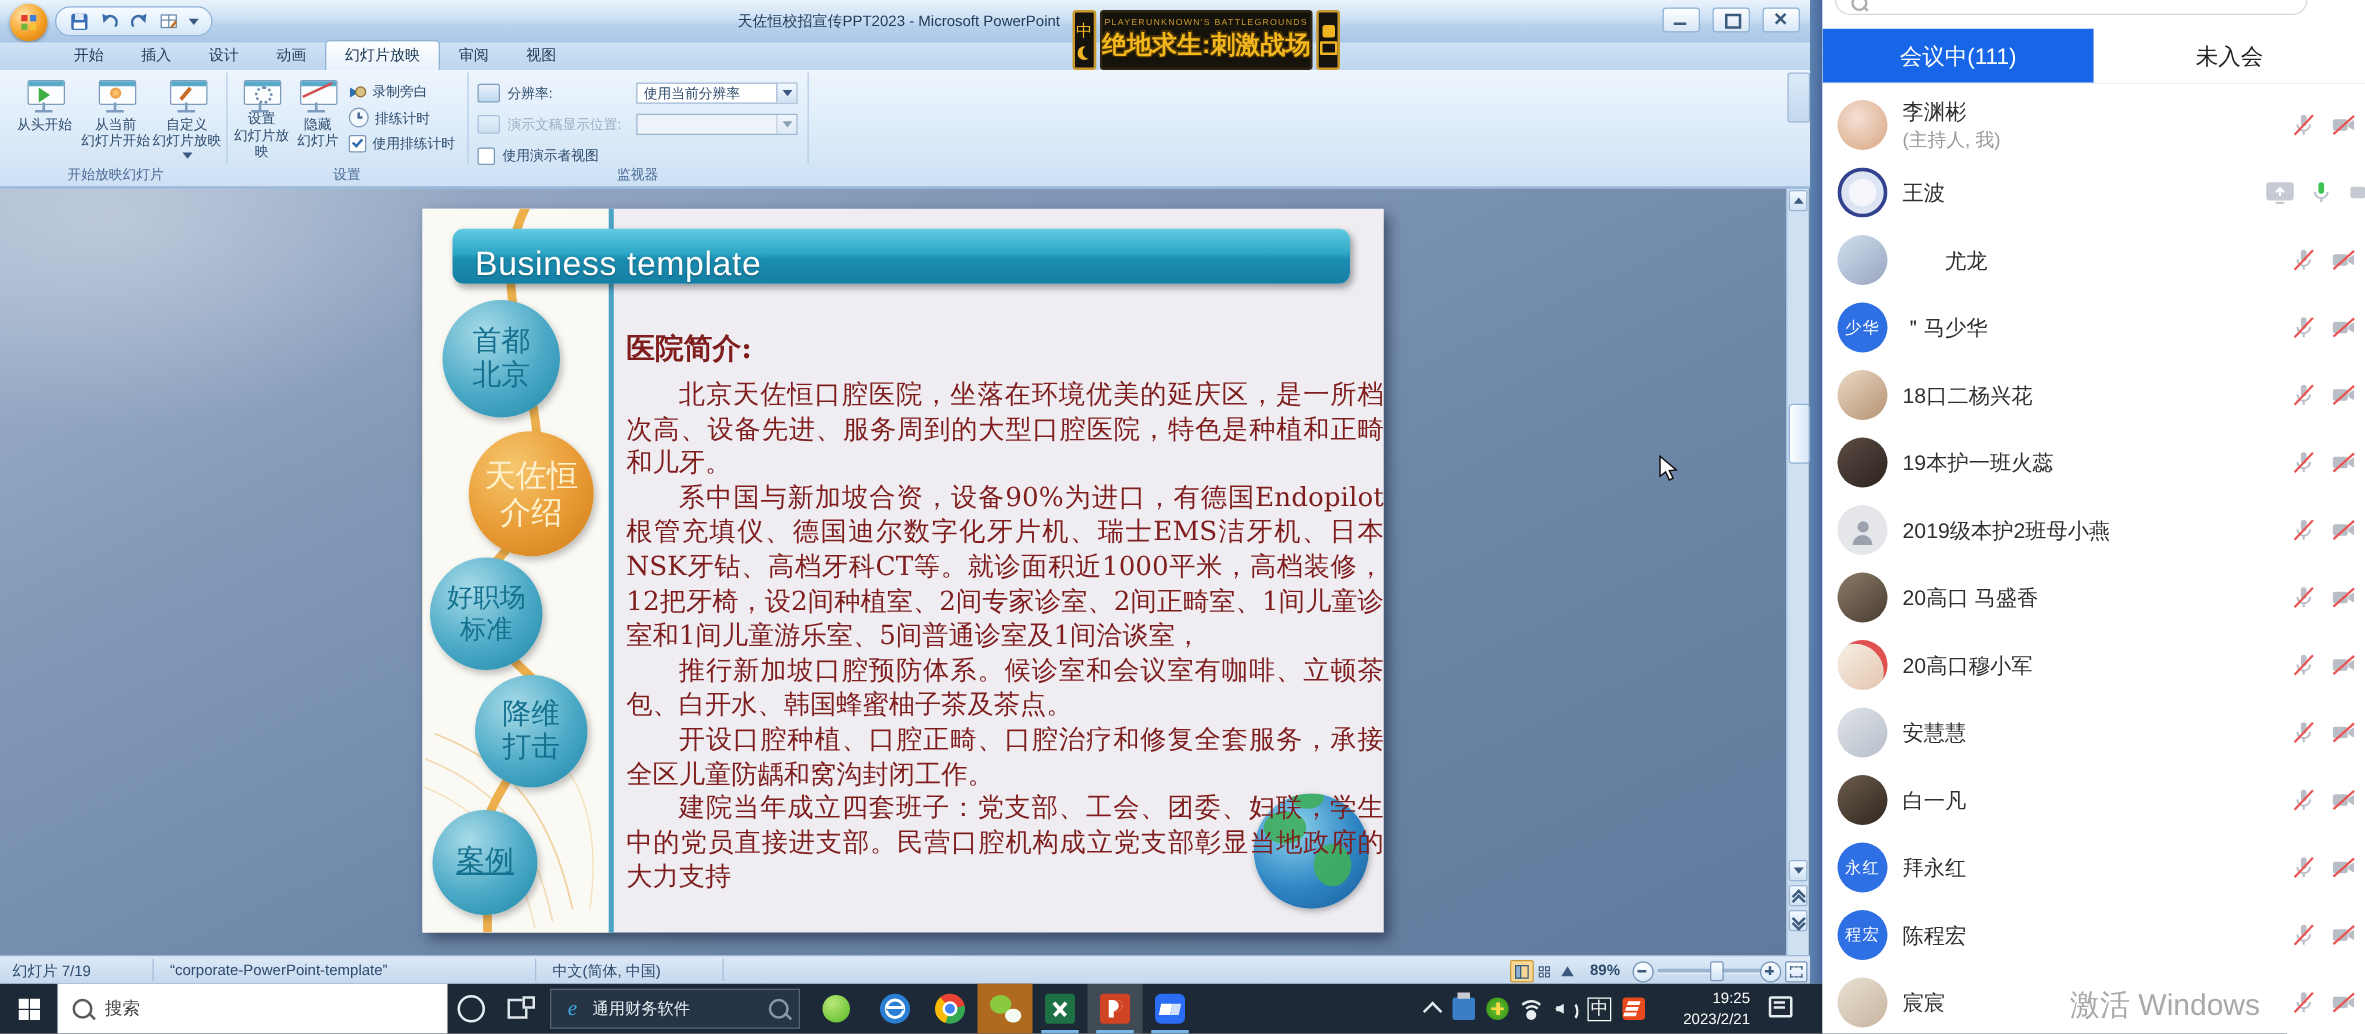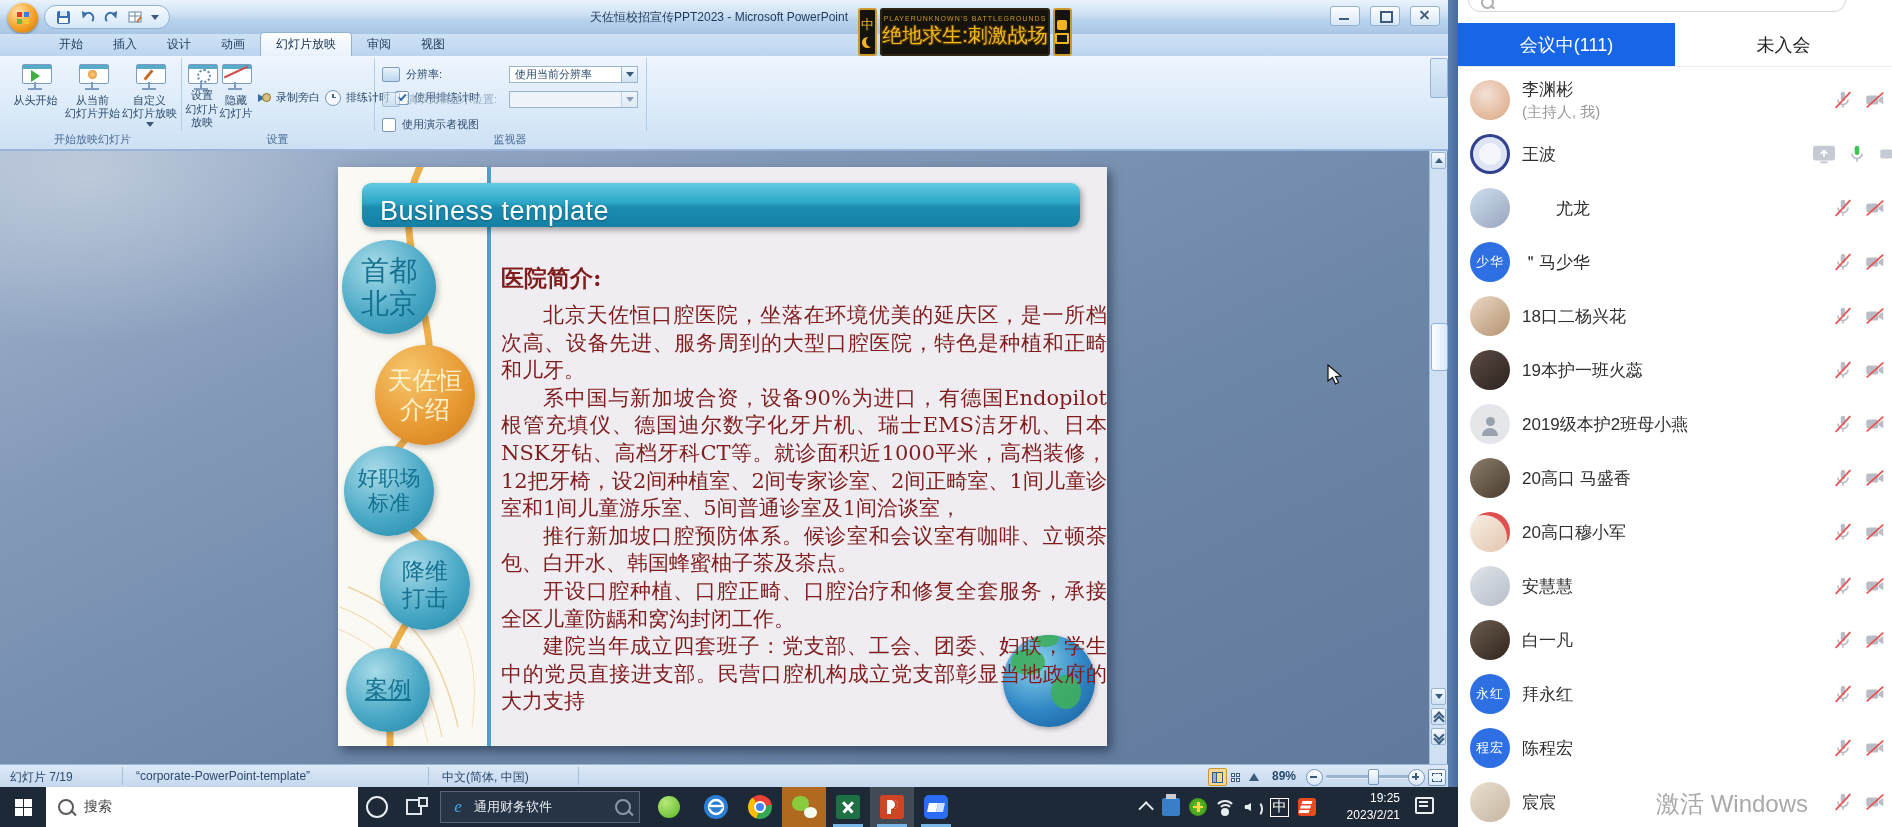--- a/index.html
+++ b/index.html
@@ -45,21 +45,21 @@
   .bb-ico{width:34px;height:30px;position:relative;}
   .scr{position:absolute;left:3px;top:2px;width:28px;height:18px;background:#fbfdff;border:1px solid #7d9cc0;border-radius:2px;}
   .scr::before{content:"";position:absolute;left:0;top:0;right:0;height:4px;background:#58aac9;}
   .scr-stand{position:absolute;left:15px;top:20px;width:2px;height:6px;background:#7d9cc0;}
   .scr-base{position:absolute;left:9px;top:26px;width:14px;height:2px;background:#7d9cc0;}
   .ov-play{position:absolute;left:12px;top:8px;width:0;height:0;border-left:9px solid #3fae43;border-top:6px solid transparent;border-bottom:6px solid transparent;}
   .ov-dot{position:absolute;left:12px;top:8px;width:9px;height:9px;border-radius:50%;background:radial-gradient(#ffd27a,#e0822a);}
   .ov-pen{position:absolute;left:14px;top:7px;width:3px;height:12px;background:#c46a22;transform:rotate(40deg);}
   .ov-gear{position:absolute;left:12px;top:7px;width:10px;height:10px;border:2px dotted #6a88aa;border-radius:50%;}
   .ov-slash{position:absolute;left:4px;top:9px;width:26px;height:2px;background:#d05050;transform:rotate(-25deg);}
-  .smallcol{display:flex;flex-direction:row;justify-content:flex-start;gap:5px;padding:6px 6px 0 4px;}
+  .smallcol{display:flex;flex-direction:column;justify-content:flex-start;gap:5px;padding:6px 6px 0 4px;}
   .smallrow{display:flex;align-items:center;gap:5px;font-size:11px;color:#2b4a6c;white-space:nowrap;}
   .si{width:14px;height:14px;position:relative;flex:0 0 auto;}
   .si-rec::before{content:"";position:absolute;left:1px;top:3px;width:0;height:0;border-left:7px solid #2f6fb0;border-top:4px solid transparent;border-bottom:4px solid transparent;}
   .si-rec::after{content:"";position:absolute;right:0;top:2px;width:7px;height:7px;border-radius:50%;background:#d8c080;border:1px solid #8a6a30;}
   .si-clock{border:1px solid #7a97b8;border-radius:50%;background:#f4f9ff;}
   .si-clock::before{content:"";position:absolute;left:6px;top:3px;width:1.5px;height:4px;background:#4a6a94;}
   .si-clock::after{content:"";position:absolute;left:6px;top:6px;width:4px;height:1.5px;background:#4a6a94;}
   .cb{width:12px;height:12px;background:#fff;border:1px solid #7a97b8;border-radius:2px;position:relative;flex:0 0 auto;}
   .cb.checked::after{content:"";position:absolute;left:2px;top:2px;width:6px;height:3px;border-left:2px solid #2f6fb0;border-bottom:2px solid #2f6fb0;transform:rotate(-48deg);}
   .monrow{display:flex;align-items:center;gap:6px;font-size:11px;color:#2b4a6c;height:21px;padding:0 8px;white-space:nowrap;}
@@ -201,21 +201,21 @@
   .picons.overflow{margin-right:-14px;}
   .picons svg{display:block;}
   .watermark{position:absolute;left:198px;top:788px;font-size:24px;color:#a9a9a9;pointer-events:none;white-space:nowrap;}
   
   .banner{position:absolute;left:858px;top:8px;width:214px;height:48px;z-index:50;display:flex;align-items:stretch;gap:3px;}
   .bbadge{width:32px;background:#16130c;border:2px solid #c9992c;border-radius:3px;display:flex;flex-direction:column;align-items:center;justify-content:center;gap:3px;box-sizing:border-box;}
   .bbadge .zh{color:#f0b424;font-size:13px;}
   .crescent{width:11px;height:11px;border-radius:50%;box-shadow:inset 4px -1px 0 0 #f0b424;}
   .bcenter{flex:1;background:#16130c;border:2px solid #2c2414;border-radius:3px;display:flex;flex-direction:column;align-items:center;justify-content:center;box-sizing:border-box;}
   .bsub{color:#c9992c;font-size:7px;letter-spacing:1px;white-space:nowrap;}
-  .bmain{color:#f4b81e;font-size:20px;font-weight:normal;white-space:nowrap;
+  .bmain{color:#f4b81e;font-size:20px;font-weight:bold;white-space:nowrap;
     text-shadow:1px 1px 0 #4a3404,-1px 1px 0 #4a3404,1px -1px 0 #4a3404,-1px -1px 0 #4a3404;}
   .bico{width:10px;height:10px;background:#f0b424;border-radius:2px;}
   .bico2{width:10px;height:7px;border:2px solid #f0b424;border-radius:1px;}
   
   .cursor{position:absolute;z-index:99;pointer-events:none;}
 </style>
 </head>
 <body>
 
 <div class="screen">
@@ -397,21 +397,21 @@
         <path d="M84 -4 C 44 70, 108 150, 88 228 C 70 298, 30 280, 52 330 C 74 382, 112 368, 88 420 C 64 472, 44 478, 52 524 L 52 579" fill="none" stroke="#ebab42" stroke-width="7" opacity="0.95"></path>
         <path d="M10 420 C 60 440, 100 470, 120 560" fill="none" stroke="#e8b868" stroke-width="1.4" opacity="0.6"></path>
         <path d="M2 440 C 52 460, 88 492, 104 570" fill="none" stroke="#e8b868" stroke-width="1.2" opacity="0.5"></path>
         <path d="M0 462 C 44 480, 76 510, 90 576" fill="none" stroke="#e8b868" stroke-width="1" opacity="0.45"></path>
         <path d="M96 430 C 130 452, 142 500, 134 560" fill="none" stroke="#e8b868" stroke-width="1" opacity="0.4"></path>
       </svg>
       <div class="slide-div"></div>
       <div class="slide-header" style="z-index:3;">
         <span>Business template</span>
       </div>
-      <div class="navc teal" style="left:4px;top:73px;width:94px;height:94px;font-size:28px;z-index:2;"><span>首都
+      <div class="navc teal" style="left:16px;top:73px;width:94px;height:94px;font-size:23px;z-index:2;"><span>首都
 北京</span></div>
       <div class="navc orange" style="left:37px;top:178px;width:100px;height:100px;font-size:25px;z-index:2;"><span>天佐恒
 介绍</span></div>
       <div class="navc teal" style="left:6px;top:279px;width:90px;height:90px;font-size:21px;z-index:2;"><span>好职场
 标准</span></div>
       <div class="navc teal" style="left:42px;top:373px;width:90px;height:90px;font-size:23px;z-index:2;"><span>降维
 打击</span></div>
       <div class="navc teal" style="left:8px;top:481px;width:84px;height:84px;font-size:23px;z-index:2;text-decoration:underline;"><span>案例</span></div>
       <div class="globe">
         <i style="left:8px;top:14px;width:34px;height:26px;"></i>

